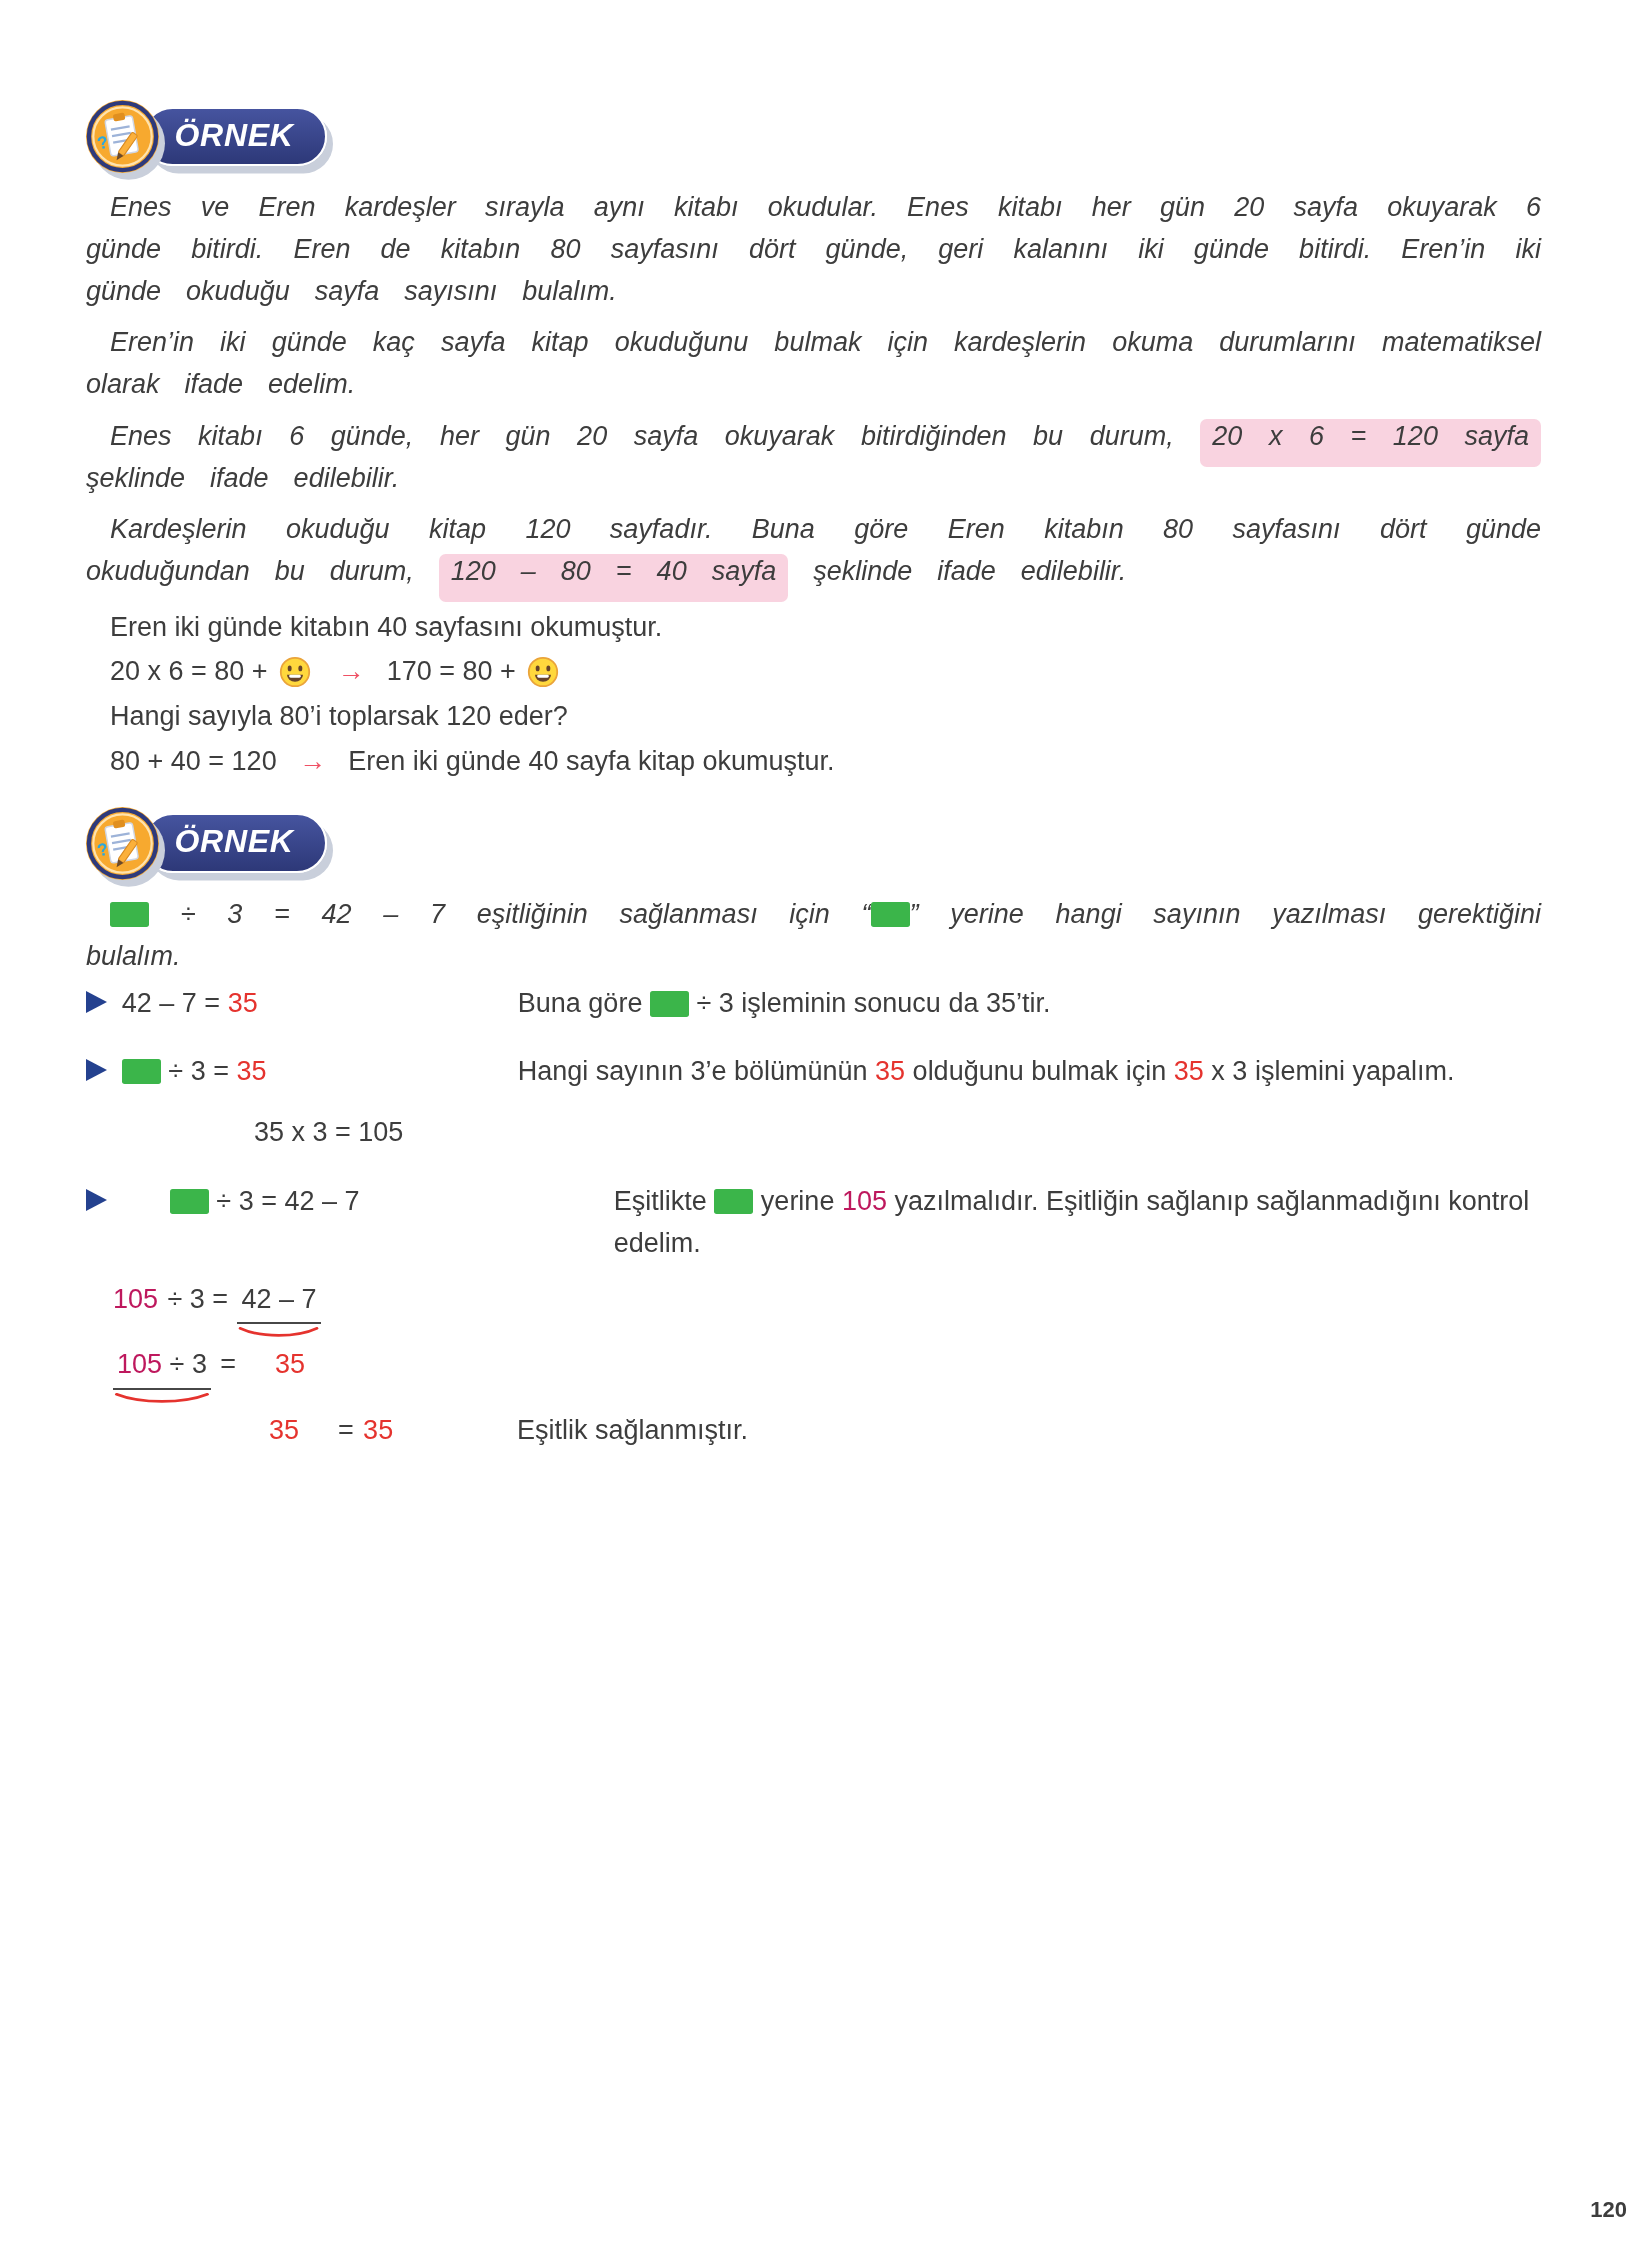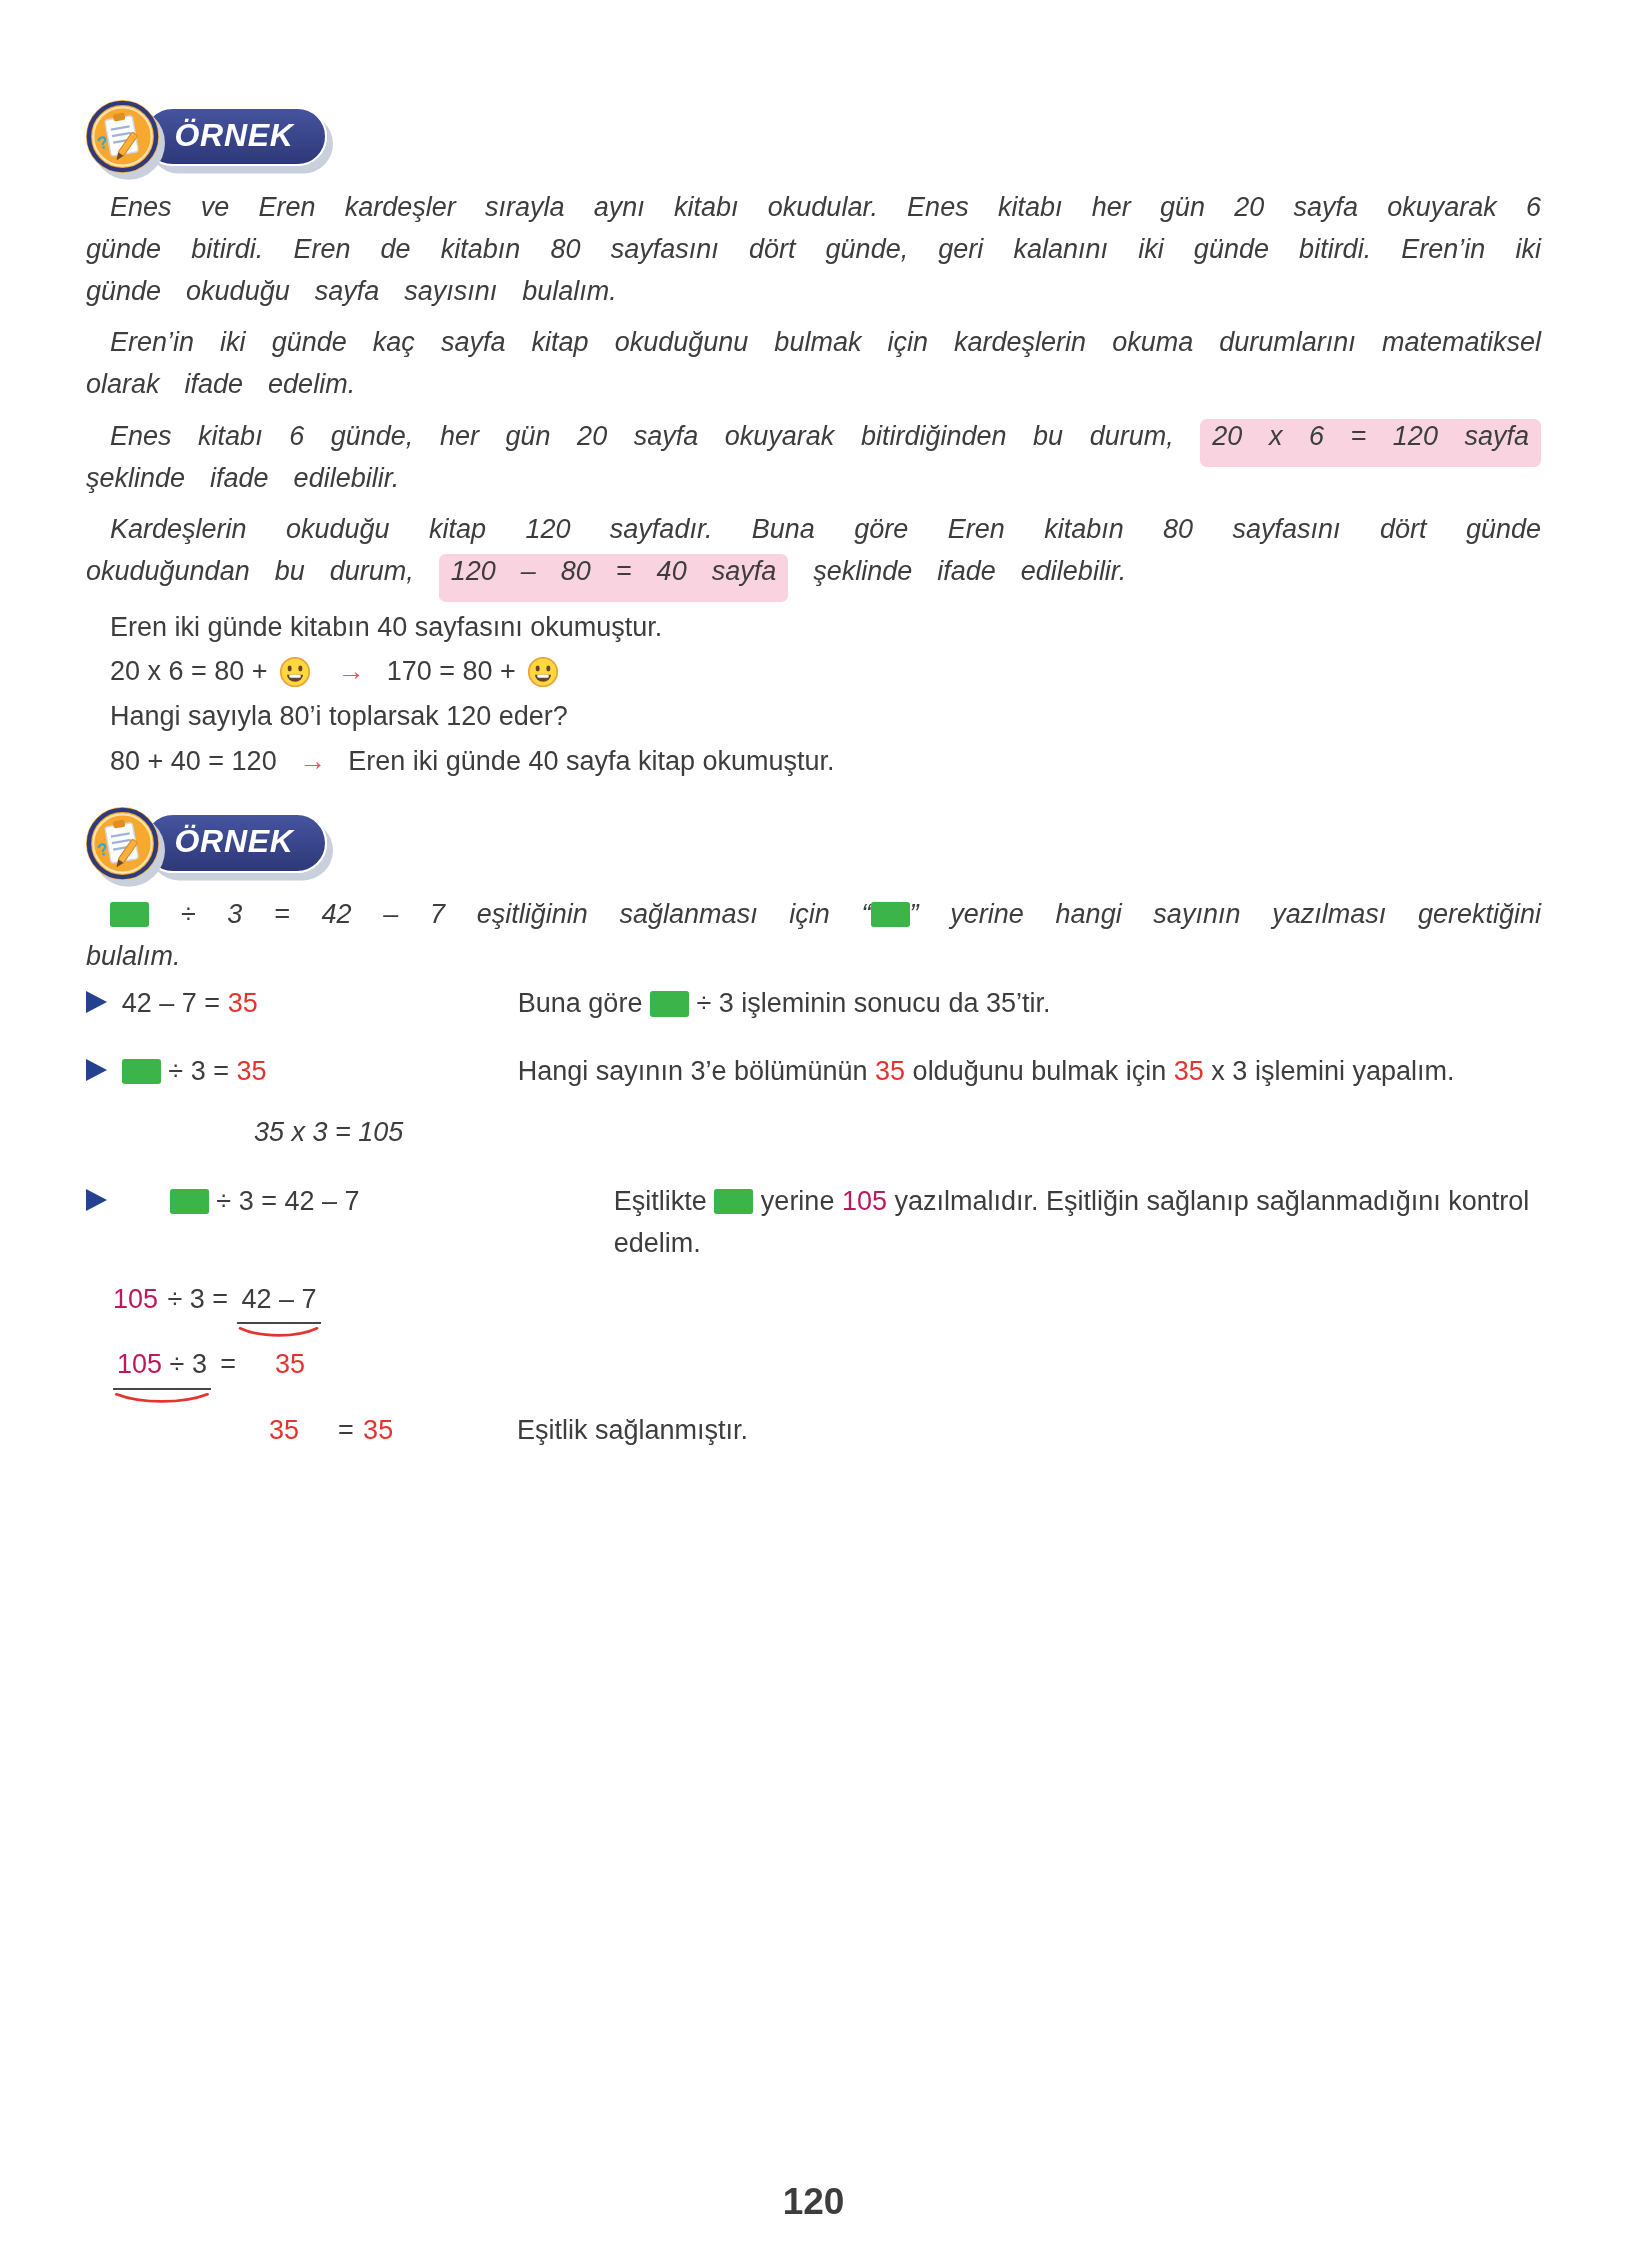--- a/index.html
+++ b/index.html
@@ -69,35 +69,35 @@
   .b-arrow {
     width:0; height:0; flex:0 0 auto;
     border-style:solid;
     border-width:11.4px 0 11.4px 21px;
     border-color:transparent transparent transparent #24418f;
     margin:9.4px 14.8px 0 0;
   }
   .b-eq { width:396px; flex:0 0 auto; }
   .b-note { flex:1 1 auto; text-align:left; }
 
-  .mult-line { margin:4px 0 27px 168px; line-height:42px;font-style:italic; }
+  .mult-line { margin:4px 0 27px 168px; line-height:42px; }
 
   
   .check { display:flex; align-items:baseline; margin:0 0 19px 27px; line-height:42px; position:relative; }
   .check .sp { margin-right:9.4px; }
   .ul { border-bottom:2px solid #474747; padding:0 4px 2.7px 4px; display:inline-block; }
   .brace-wrap { position:relative; display:inline-block; }
   .brace { position:absolute; left:0; top:calc(100% + 2.7px); width:100%; height:12px; }
   .gap-l { margin-left:29.5px; }
   .c3-val1 { margin-left:156px; }
   .c3-note { position:absolute; left:404px; top:0; }
 
   .page-number {
     position:absolute; bottom:38px; left:0; width:100%;
-    text-align:center; font-weight:bold; font-size:37px; color:#3d3d3d;
+    text-align:right; font-weight:bold; font-size:22px; color:#3d3d3d;
   }
 </style>
 </head>
 <body>
 
 <div class="page">
   <div class="content">
 
     <div class="badge">
       <div class="badge-icon">

